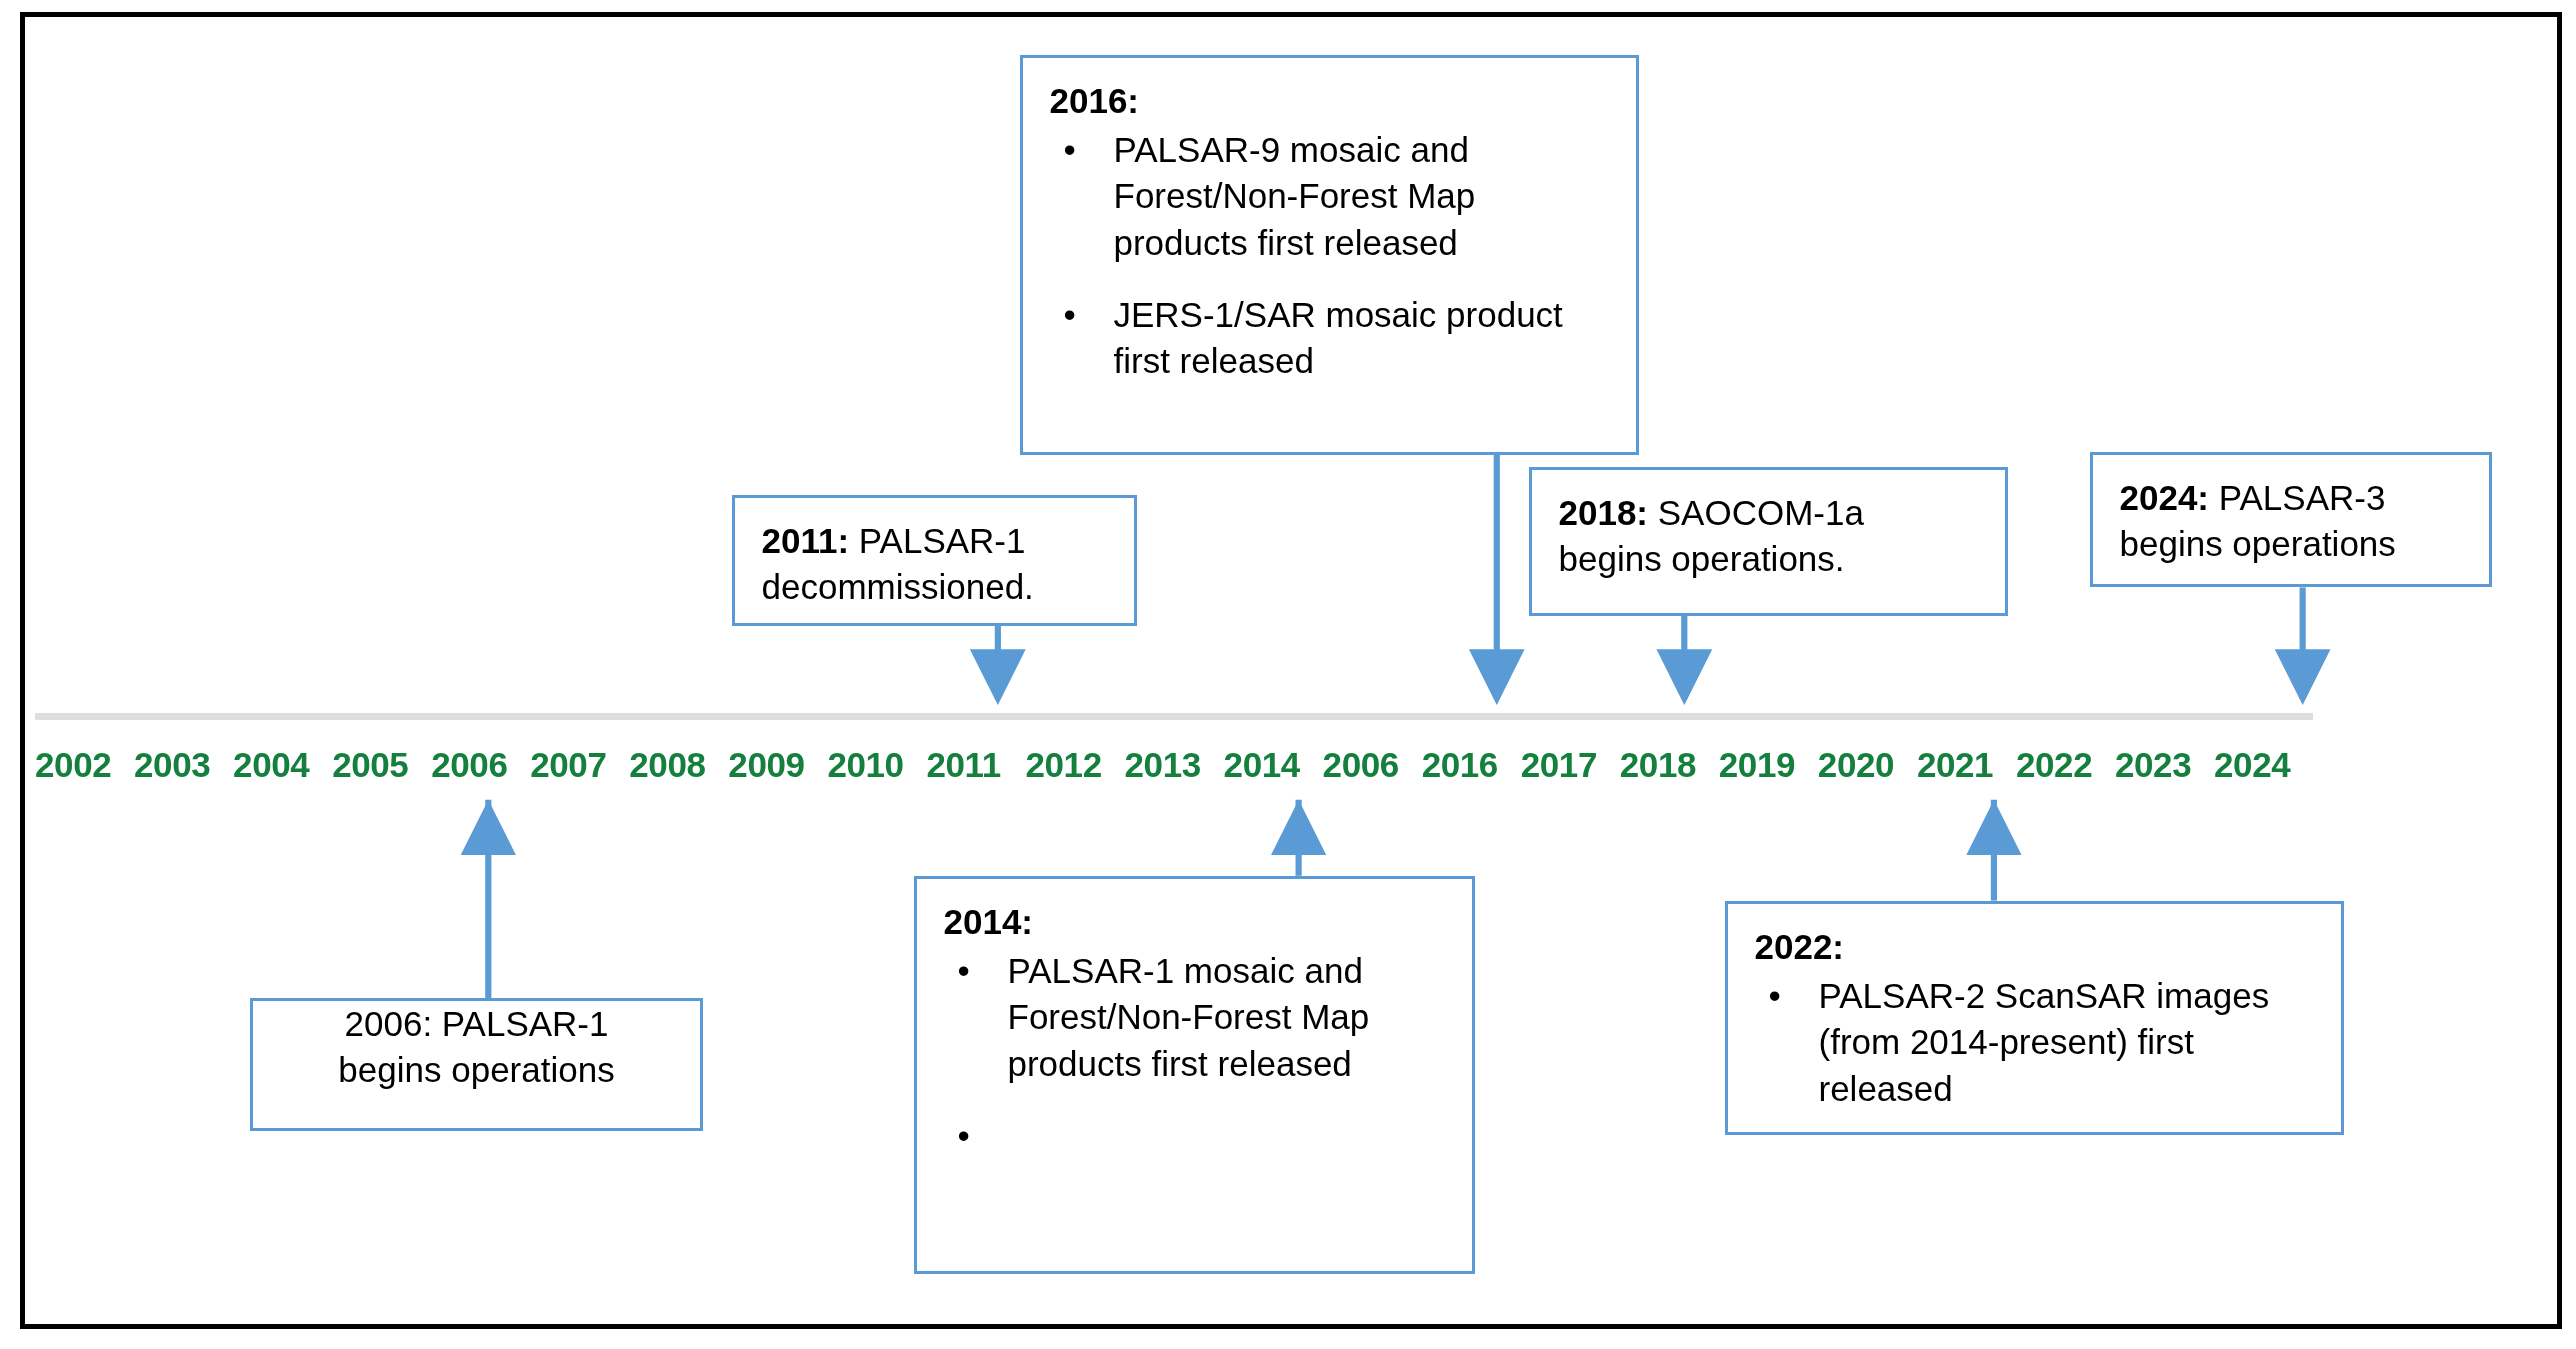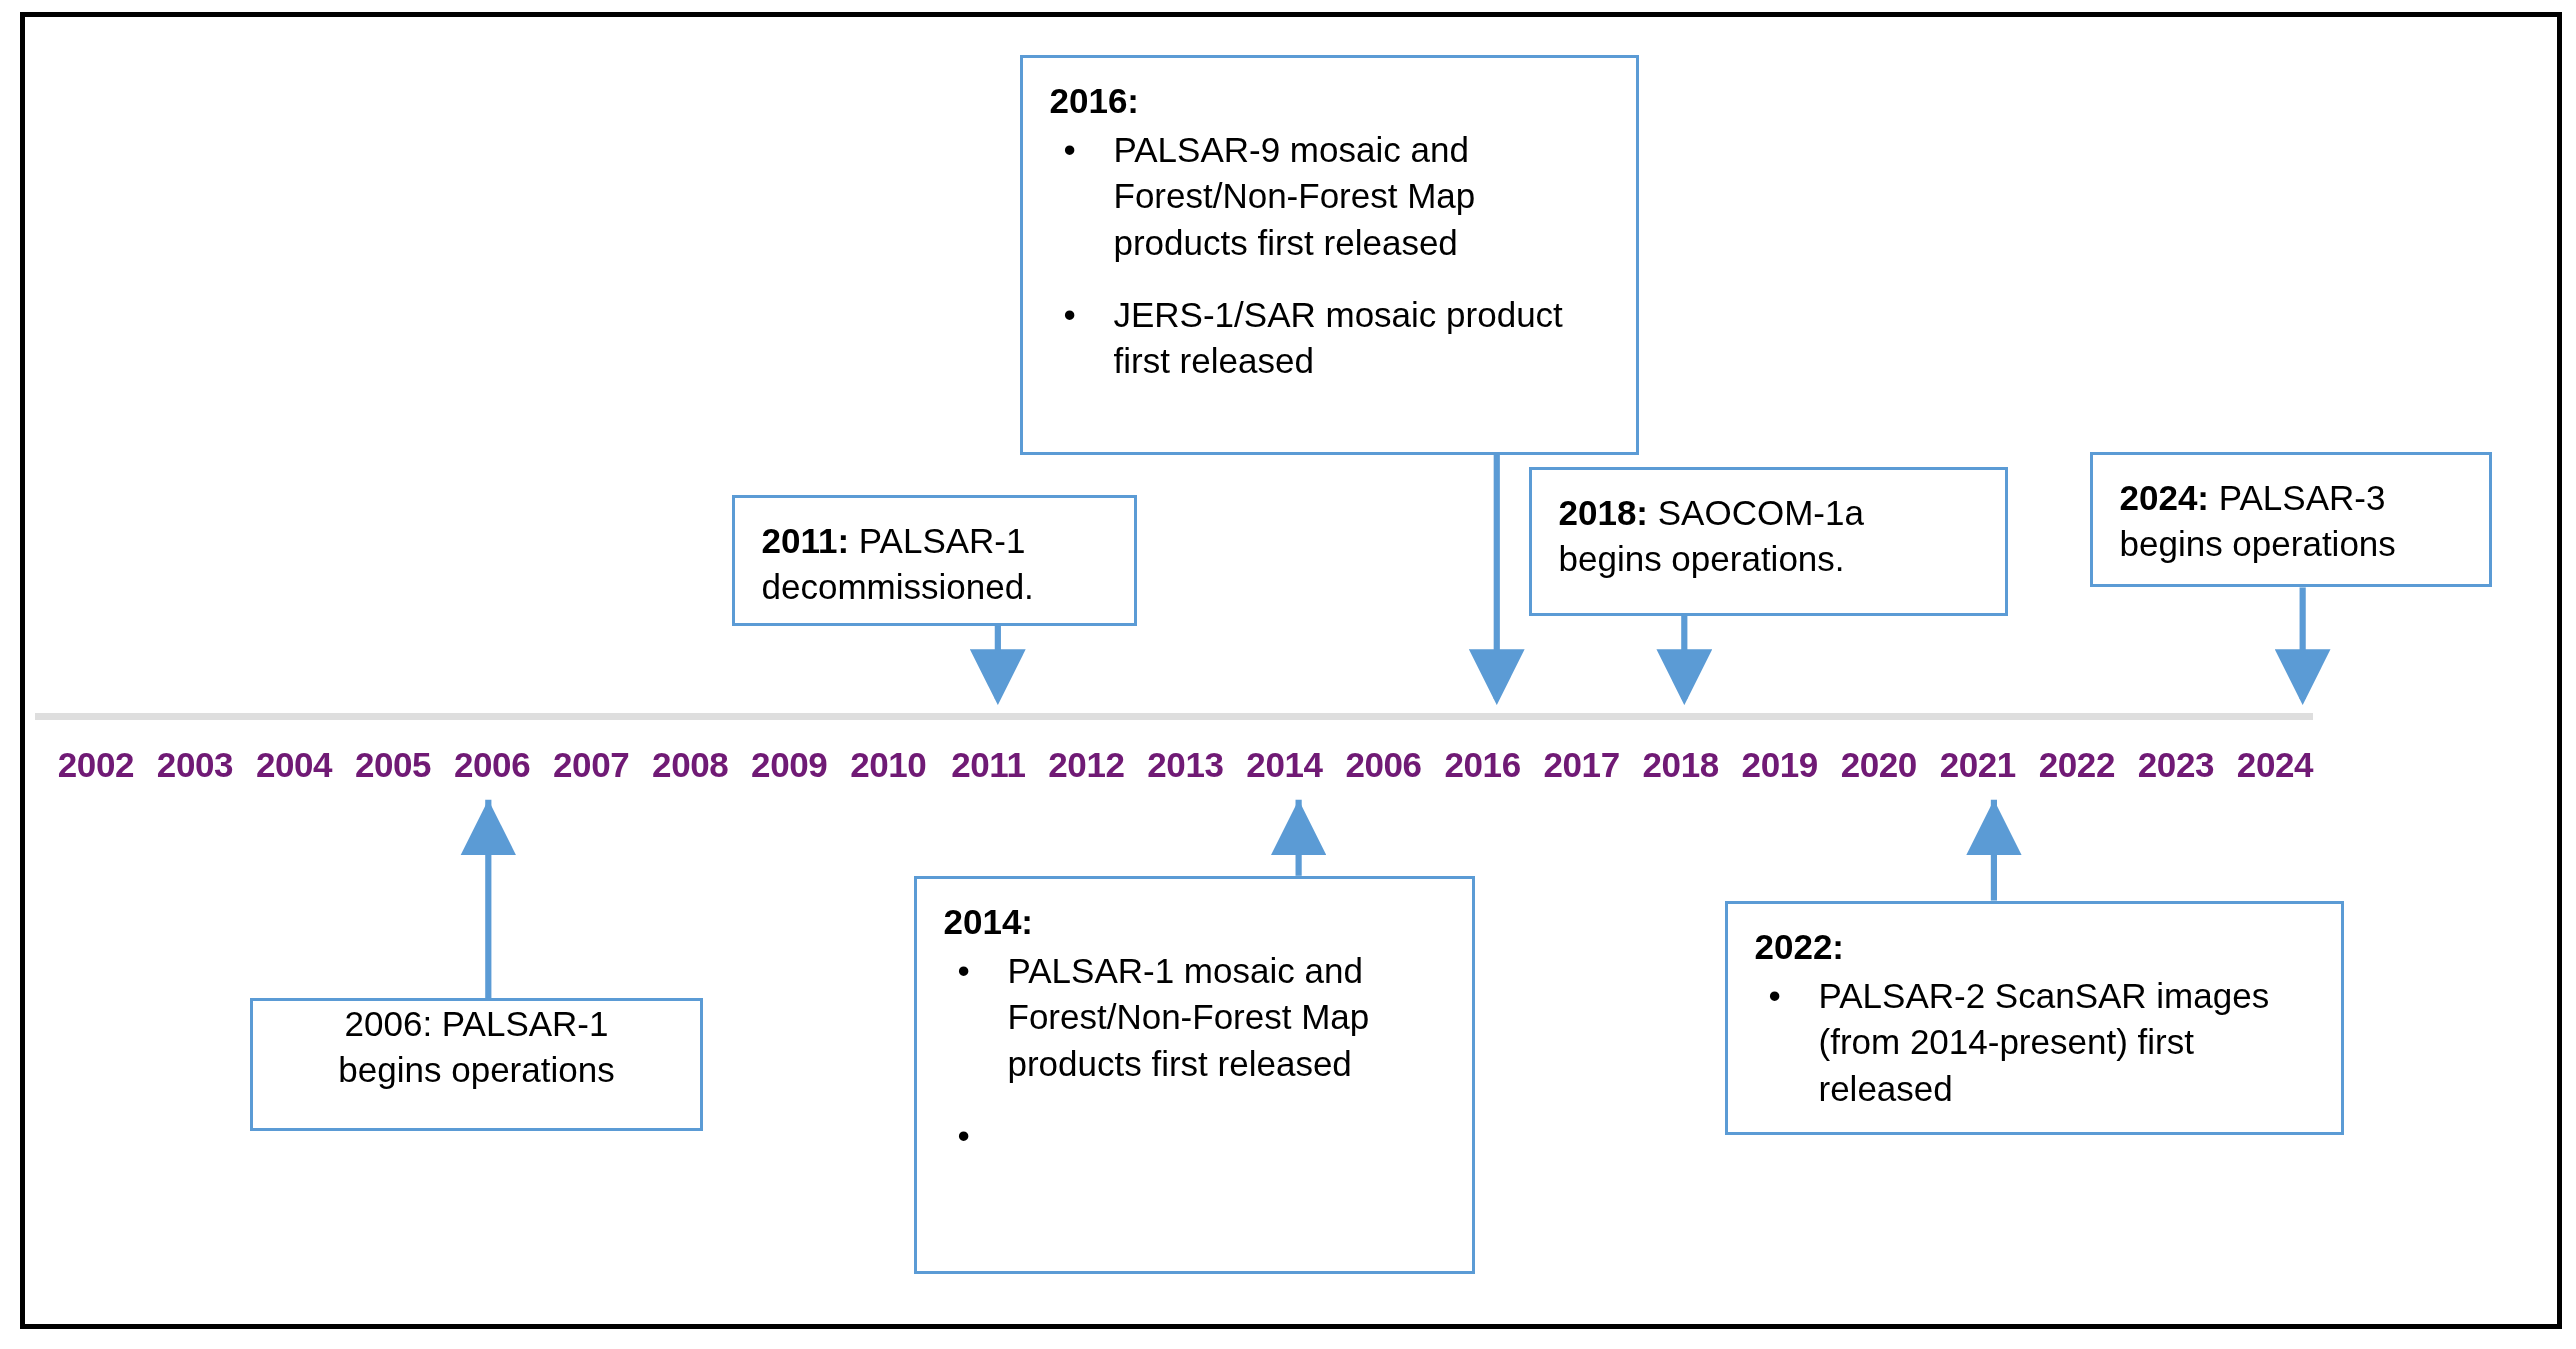--- a/index.html
+++ b/index.html
@@ -45,24 +45,24 @@
   #year-labels {
     position: absolute;
     left: 35px;
     top: 740px;
     width: 2278px;
     height: 50px;
     display: flex;
   }
   #year-labels .year-tick {
     flex: 1 1 0;
-    text-align: right;
+    text-align: left;
     font-size: 35px;
     font-weight: bold;
-    color: #701a75;
+    color: #15803d;
     line-height: 50px;
     letter-spacing: -0.4px;
     white-space: nowrap;
   }
 
   
   .callout {
     position: absolute;
     box-sizing: border-box;
     border: 3.5px solid #5B9BD5;

